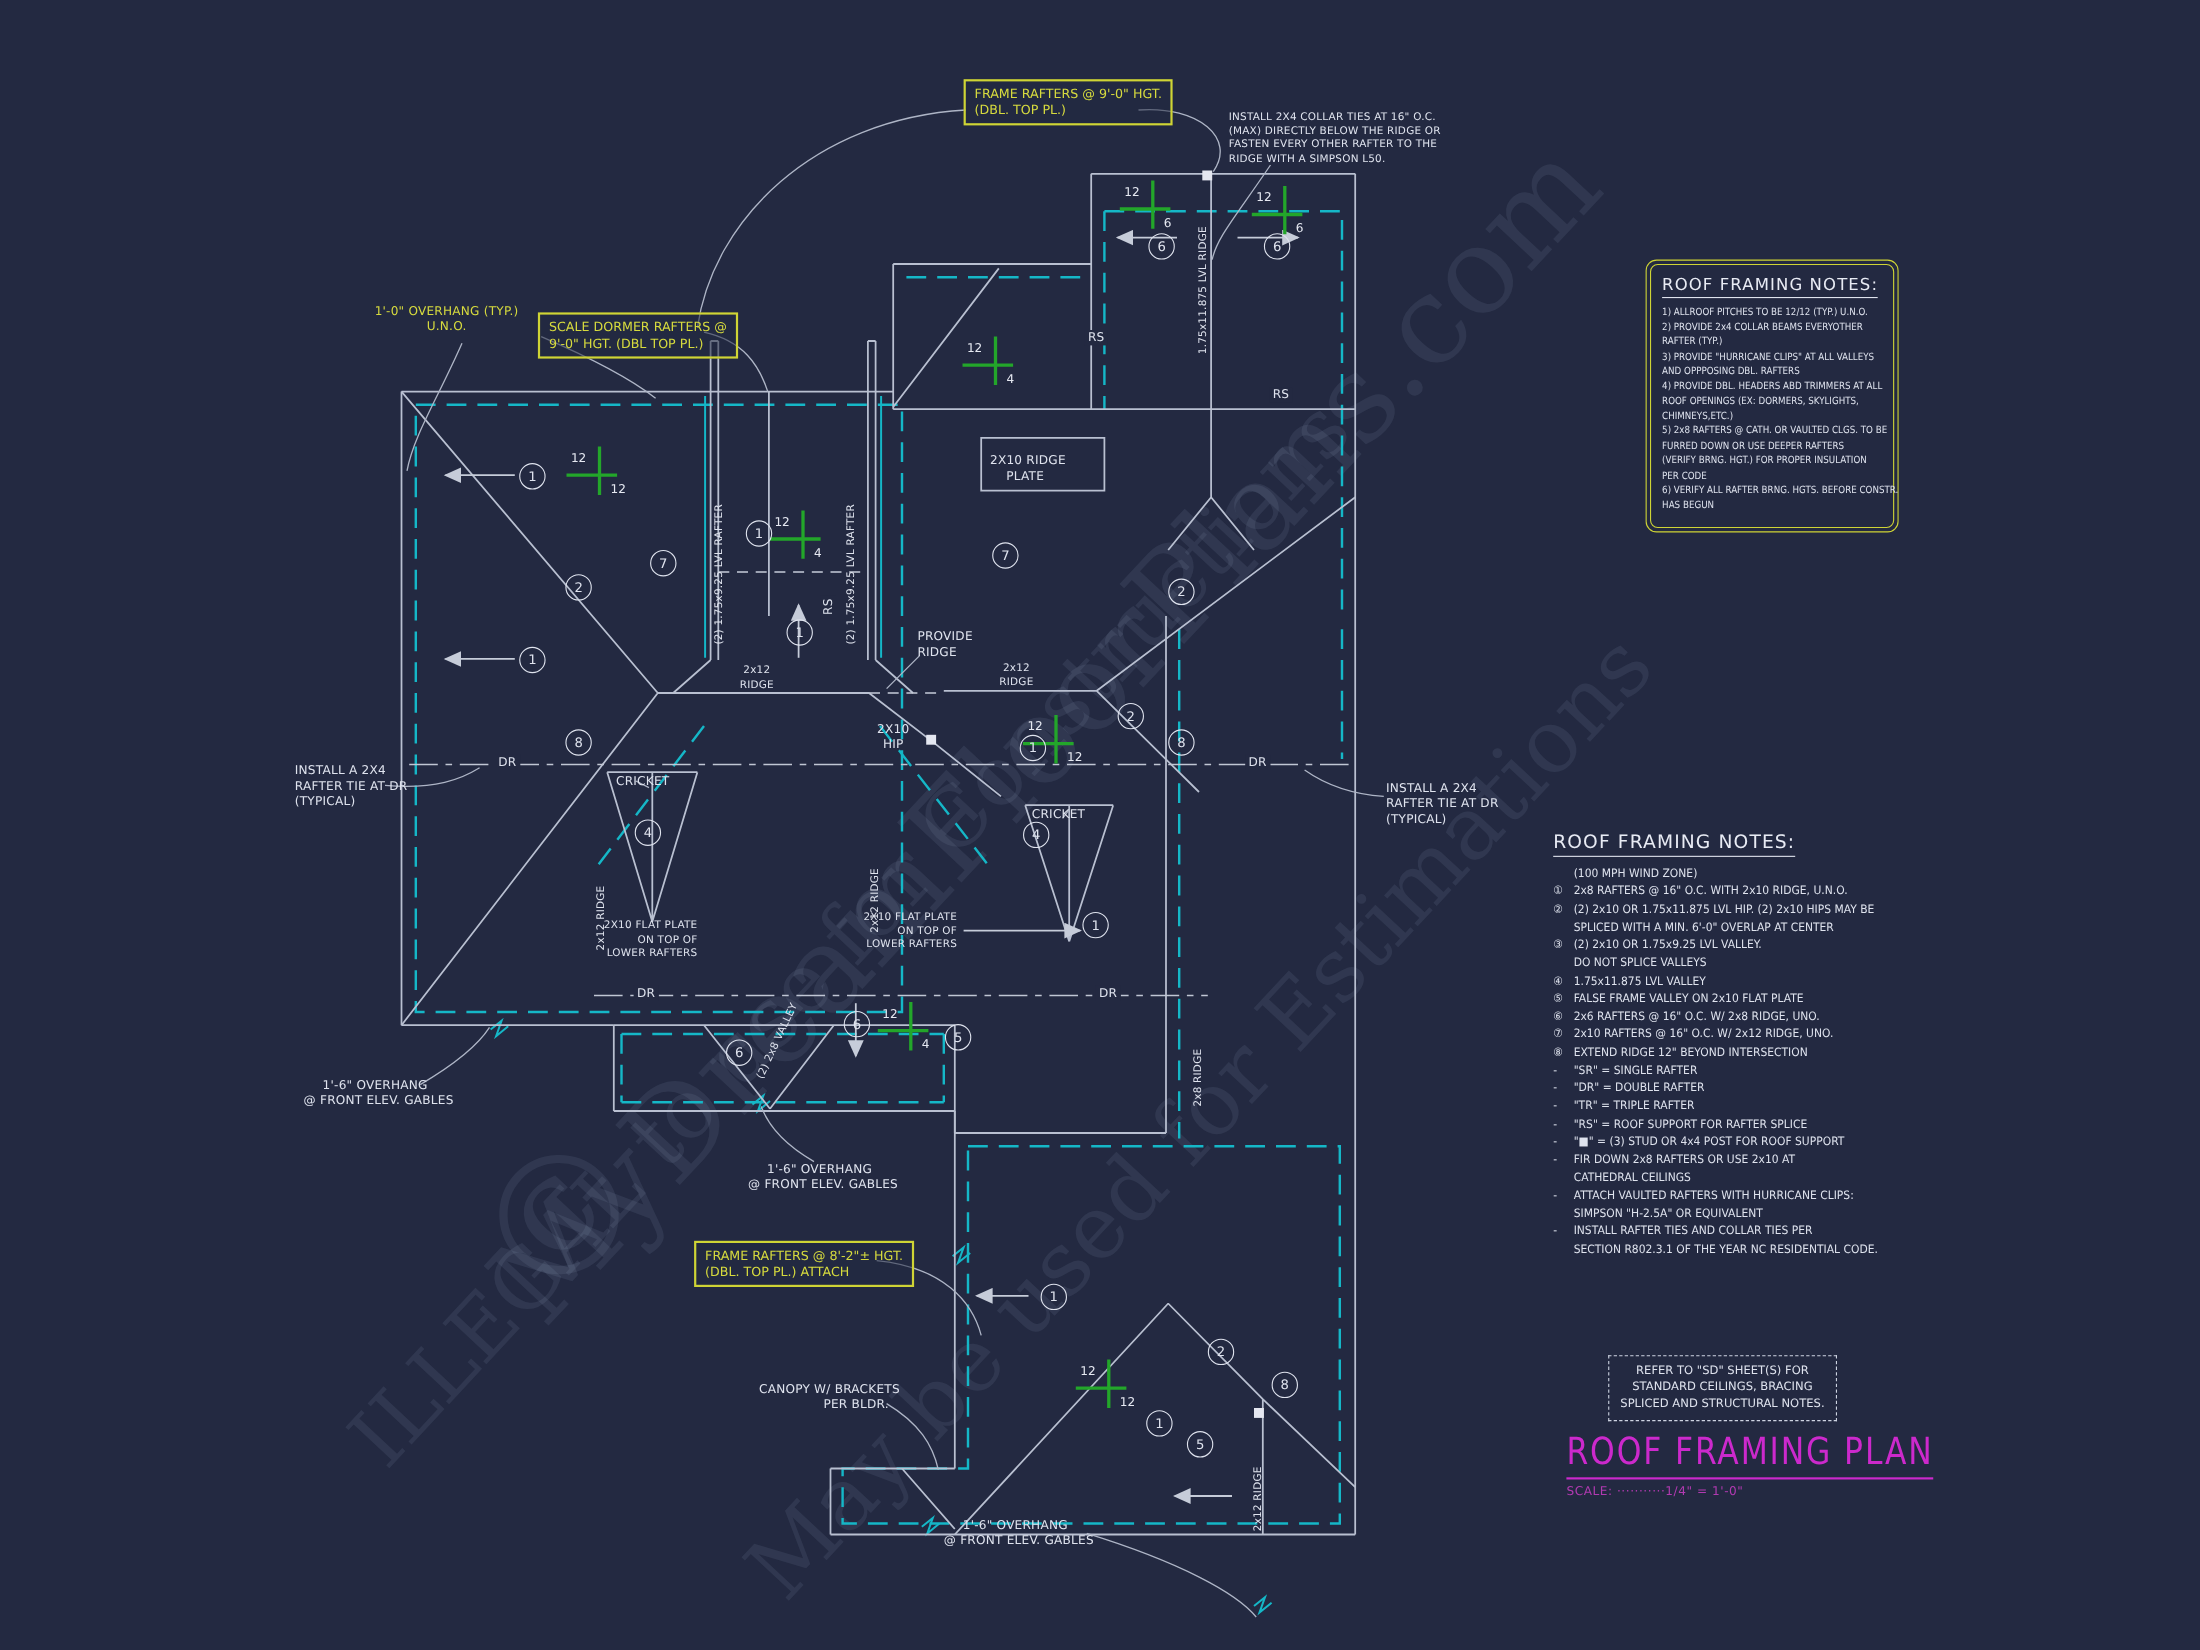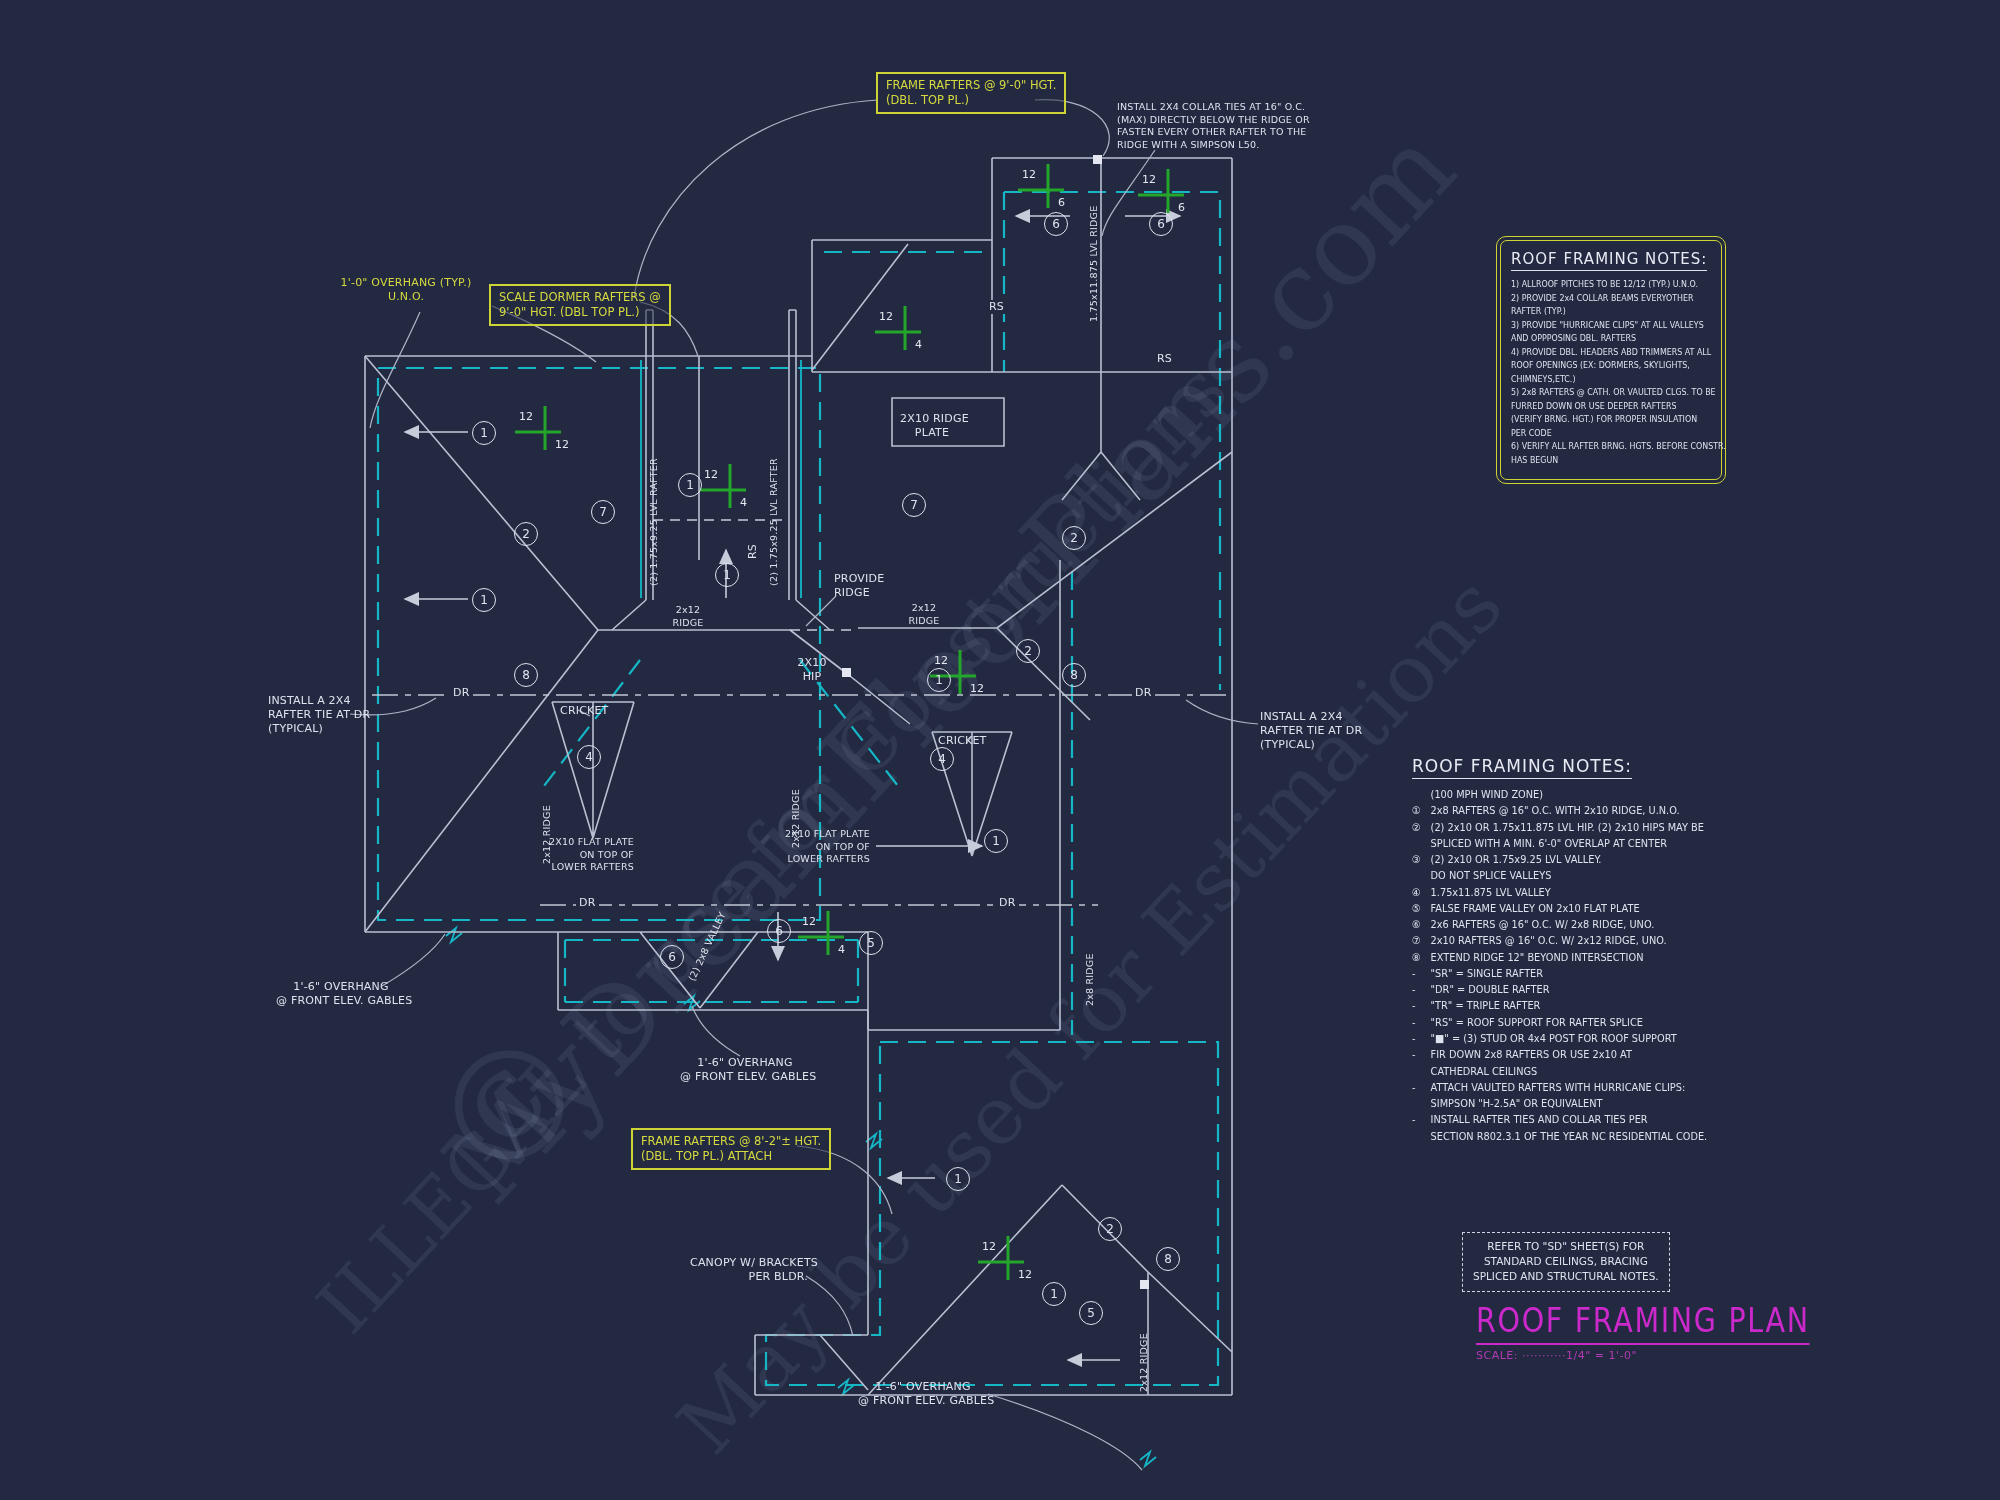--- a/index.html
+++ b/index.html
@@ -32,21 +32,21 @@
   .notesbox .inner{border:1.5px solid #cfd435;border-radius:7px;padding:8px 10px 12px 10px;width:200px;}
   .nhead{color:#e8ebf4;font-size:17px;letter-spacing:1px;border-bottom:1.5px solid #dfe3ee;
          display:inline-block;padding-bottom:2px;margin-bottom:7px;white-space:nowrap;}
   .nbl{color:#dfe3ee;font-size:9px;line-height:1.5;white-space:nowrap;transform:scaleX(.88);transform-origin:0 0;}
   .noteslist{position:absolute;left:1412px;top:756px;width:330px;}
   .nll{display:flex;color:#dfe3ee;font-size:10.5px;line-height:1.55;white-space:nowrap;
        transform:scaleX(.93);transform-origin:0 0;}
   .nll .b{width:20px;flex:0 0 20px;}
   .refbox{position:absolute;left:1462px;top:1232px;border:1.5px dashed #ced4e2;padding:6px 10px;
           color:#dfe3ee;font-size:10.5px;line-height:1.45;text-align:center;white-space:nowrap;}
-  .titleblk{position:absolute;left:1476px;top:1300px;}
+  .titleblk{position:absolute;left:1424px;top:1300px;}
   .titleblk .t{color:#cc29cc;font-size:34px;letter-spacing:2px;white-space:nowrap;
                transform:scaleX(.84);transform-origin:0 0;border-bottom:2px solid #cc29cc;padding-bottom:3px;}
   .titleblk .s{color:#b23ab2;font-size:11px;margin-top:4px;letter-spacing:.5px;white-space:nowrap;}
   .sq{position:absolute;width:9px;height:9px;background:#e4e7f0;}
 </style>
 </head>
 <body>
 
 <div class="sheet">
 

